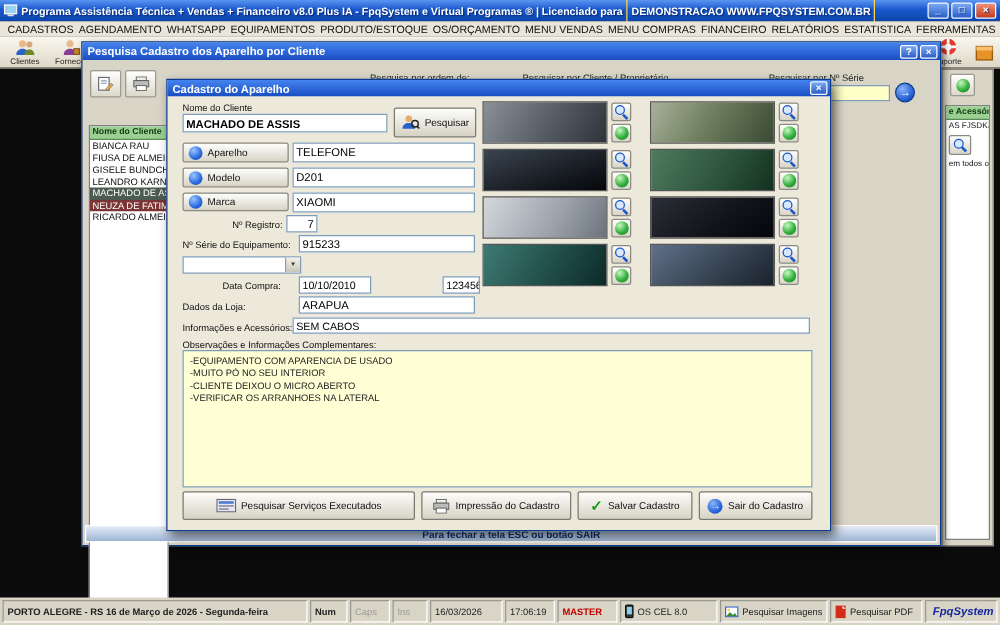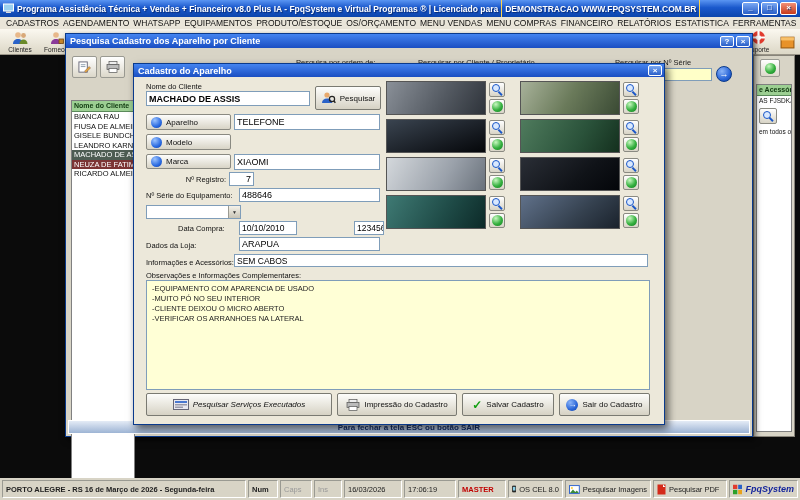--- a/index.html
+++ b/index.html
@@ -280,32 +280,33 @@
       <button class="fbtn" style="left:12px; top:37px; width:85px; height:16px;">
         <span class="bluedot"></span>
         <span>Aparelho</span>
       </button>
       <div class="tin" style="left:100px; top:37px; width:146px; height:16px;">TELEFONE</div>
 
       <button class="fbtn" style="left:12px; top:57px; width:85px; height:16px;">
         <span class="bluedot"></span>
         <span>Modelo</span>
       </button>
+      <div class="tin" style="left:100px; top:57px; width:146px; height:16px;">D201</div>
 
       <button class="fbtn" style="left:12px; top:77px; width:85px; height:15px;">
         <span class="bluedot"></span>
         <span>Marca</span>
       </button>
       <div class="tin" style="left:100px; top:77px; width:146px; height:16px;">XIAOMI</div>
 
       <span class="lbl" style="left:12px; top:98px; width:80px; text-align:right;">Nº Registro:</span>
       <div class="tin" style="left:95px; top:95px; width:25px; height:14px; justify-content:flex-end;">7</div>
 
       <span class="lbl" style="left:12px; top:114px;">Nº Série do Equipamento:</span>
-      <div class="tin" style="left:105px; top:111px; width:141px; height:14px;">488646</div>
+      <div class="tin" style="left:105px; top:111px; width:141px; height:14px;">915233</div>
 
       <div class="combo" style="left:12px; top:128px; width:95px; height:14px;">
         <span class="combo-txt"></span>
         <span class="combo-arrow">▼</span>
       </div>
 
       <span class="lbl" style="left:44px; top:147px;">Data Compra:</span>
       <div class="tin" style="left:105px; top:144px; width:58px; height:14px; font-size:8.5px;">10/10/2010</div>
       <span class="lbl" style="left:164px; top:147px;margin-top:12px;">Nº Nota Fiscal:</span>
       <div class="tin" style="left:220px; top:144px; width:30px; height:14px; font-size:8.5px;">123456</div>
@@ -414,21 +415,21 @@
                   <span class="mag"></span>
                 </button>
               <button class="pb">
                   <span class="gdot"></span>
                 </button>
             </div>
           </div>
         </div>
       </div>
 
-      <button class="dbtn" style="left:12px; top:316px; width:186px; height:23px;font-style:italic;">
+      <button class="dbtn" style="left:12px; top:316px; width:186px; height:23px;">
         <svg width="16" height="11" viewBox="0 0 16 11">
             <rect x="0.5" y="0.5" width="15" height="10" fill="#e8e8f0" stroke="#667"></rect>
             <rect x="2" y="2" width="12" height="2" fill="#4a78d0"></rect>
             <rect x="2" y="5" width="12" height="1.5" fill="#99a"></rect>
             <rect x="2" y="7.5" width="8" height="1.5" fill="#99a"></rect>
           </svg>
         <span>Pesquisar Serviços Executados</span>
       </button>
       <button class="dbtn" style="left:203px; top:316px; width:120px; height:23px;">
         <svg width="14" height="12" viewBox="0 0 14 12">
@@ -449,23 +450,23 @@
 
     </div>
   </div>
 
   <div class="statusbar">
     <div class="seg" style="width:244px; font-weight:bold;">PORTO ALEGRE - RS 16 de Março de 2026 - Segunda-feira</div>
     <div class="seg" style="width:30px; font-weight:bold;">Num</div>
     <div class="seg dim" style="width:32px;">Caps</div>
     <div class="seg dim" style="width:28px;">Ins</div>
     <div class="seg" style="width:58px;">16/03/2026</div>
-    <div class="seg" style="width:52px;">17:06:19</div>
+    <div class="seg" style="width:40px;">17:06:19</div>
     <div class="seg red" style="width:48px;">MASTER</div>
-    <div class="seg" style="width:55px;">
+    <div class="seg" style="width:78px;">
       <svg width="7" height="12" viewBox="0 0 7 11">
           <rect x="0.5" y="0.5" width="6" height="10" rx="1" fill="#333" stroke="#111"></rect>
           <rect x="1.5" y="2" width="4" height="6" fill="#8ad0e8"></rect>
         </svg>
       <span>OS CEL 8.0</span>
     </div>
     <div class="seg" style="width:86px;">
       <svg width="11" height="9" viewBox="0 0 11 9">
           <rect x="0.5" y="0.5" width="10" height="8" fill="#fff" stroke="#36c"></rect>
           <circle cx="3" cy="3" r="1" fill="#fc3"></circle>

